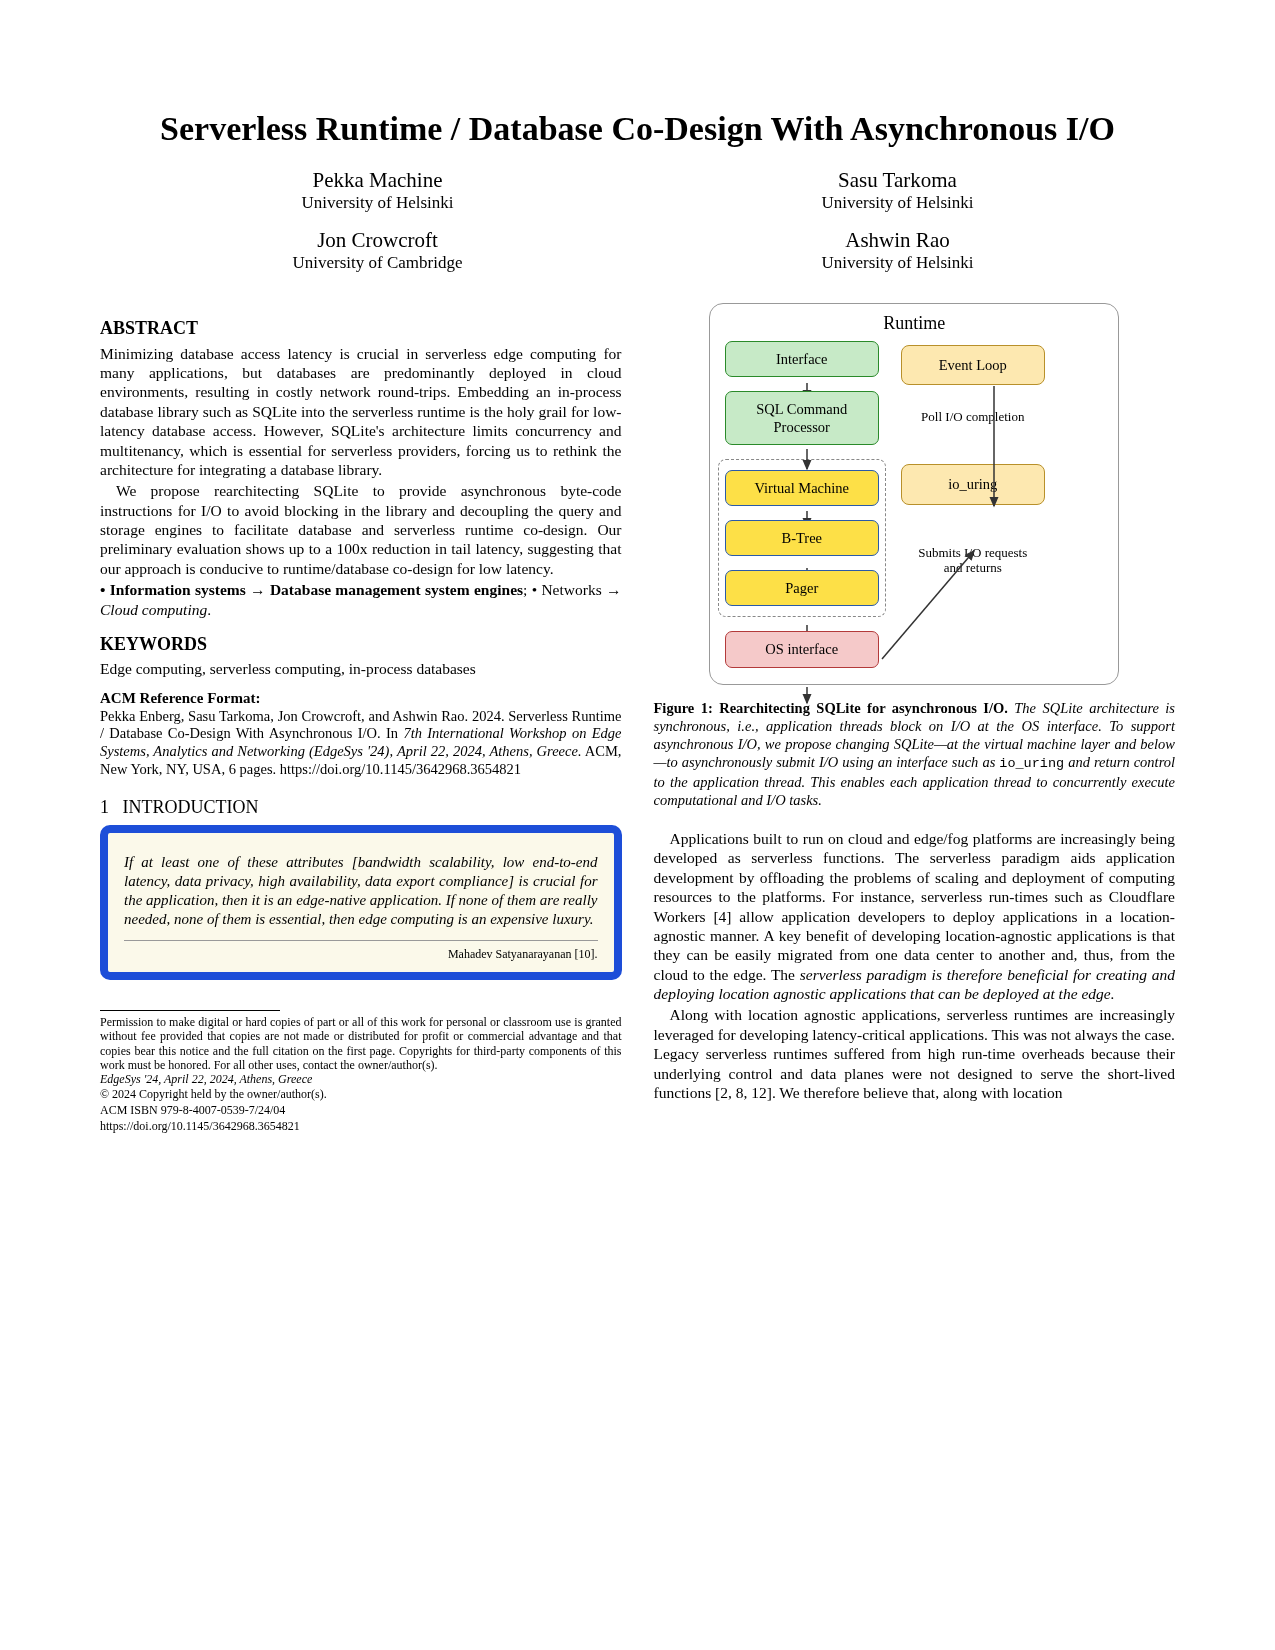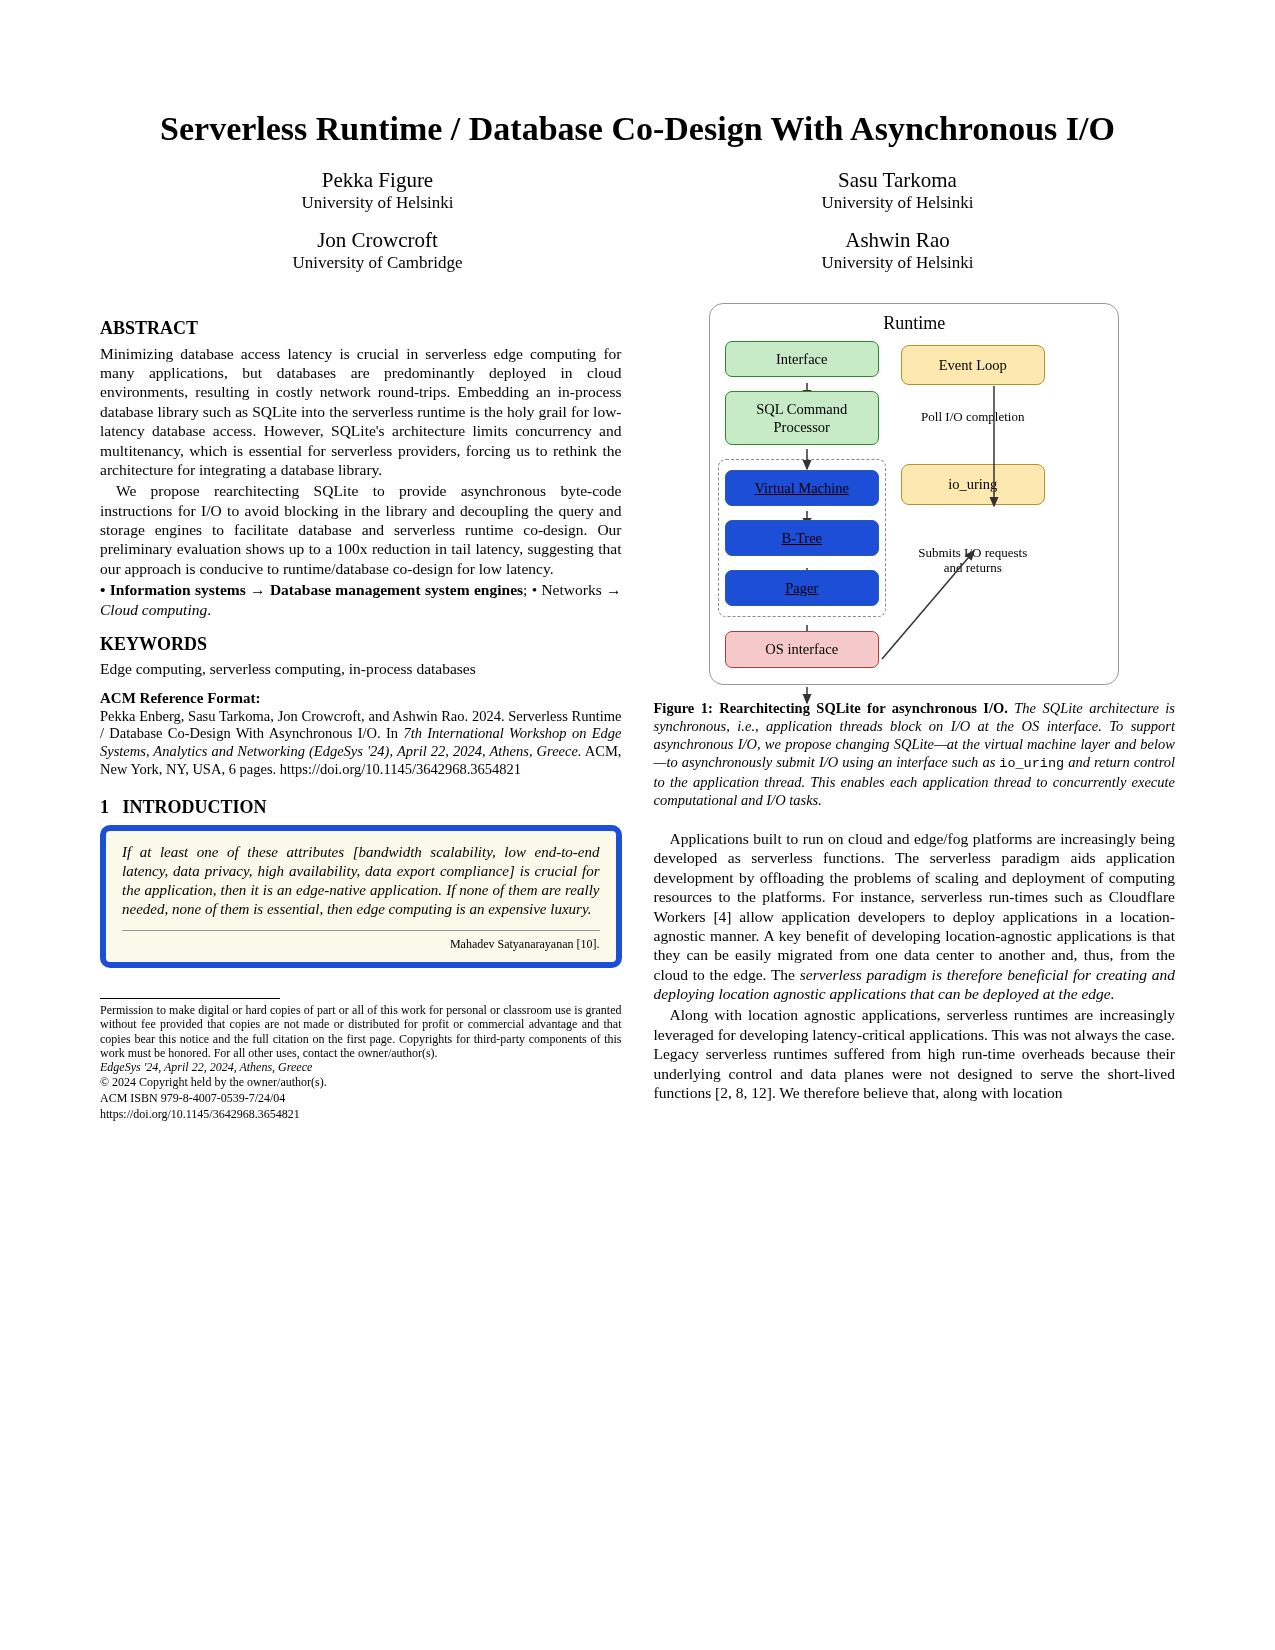--- a/index.html
+++ b/index.html
@@ -53,21 +53,21 @@
   }
   .sec-head {
     font-size: 18px;
     font-weight: bold;
     margin-top: 14px;
     margin-bottom: 4px;
     text-align: left;
   }
   .sec-head-num {
     font-size: 18px;
-    font-weight: bold;
+    font-weight: normal;
     margin-top: 18px;
     margin-bottom: 6px;
     text-align: left;
   }
   p {
     margin: 0 0 2px 0;
   }
   p.indent {
     text-indent: 16px;
   }
@@ -76,24 +76,24 @@
     font-size: 15px;
     margin-top: 10px;
     text-align: left;
   }
   .ref-body {
     font-size: 14.5px;
     line-height: 1.22;
     text-align: justify;
   }
   .quote-box {
-    border: 6px solid #1d4ed8;
+    border: 8px solid #1d4ed8;
     background: #fbf9ea;
     border-radius: 10px;
-    padding: 12px 16px 10px 16px;
+    padding: 20px 16px 10px 16px;
     font-style: italic;
     font-size: 15px;
     line-height: 1.28;
     text-align: justify;
   }
   .quote-hr {
     border: none;
     border-top: 1px solid #999;
     margin: 10px 0 6px 0;
   }
@@ -158,21 +158,21 @@
     border-radius: 7px;
     padding: 8px 6px;
     text-align: center;
     font-size: 14.5px;
     width: 140px;
     position: relative;
     z-index: 2;
     background: #fff;
   }
   .box.green { background: #c7eac7; border-color: #2a8a2a; }
-  .box.blue { background: #1d4ed8; border-color: #2a5aa8; text-decoration: underline; }
+  .box.blue { background: #fde047; border-color: #2a5aa8; }
   .box.red { background: #f5c9c9; border-color: #b33a3a; }
   .dashed-wrap {
     border: 1.5px dashed #888;
     border-radius: 8px;
     padding: 10px 6px;
     display: flex;
     flex-direction: column;
     gap: 14px;
     align-items: center;
   }
@@ -219,21 +219,21 @@
   }
 </style>
 </head>
 <body>
 
 <div class="page">
   <div class="title">Serverless Runtime / Database Co-Design With Asynchronous I/O</div>
 
   <div class="authors">
     <div class="author-col">
-      <div class="author-name">Pekka Figure</div>
+      <div class="author-name">Pekka Machine</div>
       <div class="author-aff">University of Helsinki</div>
       <div class="author-name">Jon Crowcroft</div>
       <div class="author-aff">University of Cambridge</div>
     </div>
     <div class="author-col">
       <div class="author-name">Sasu Tarkoma</div>
       <div class="author-aff">University of Helsinki</div>
       <div class="author-name">Ashwin Rao</div>
       <div class="author-aff">University of Helsinki</div>
     </div>

